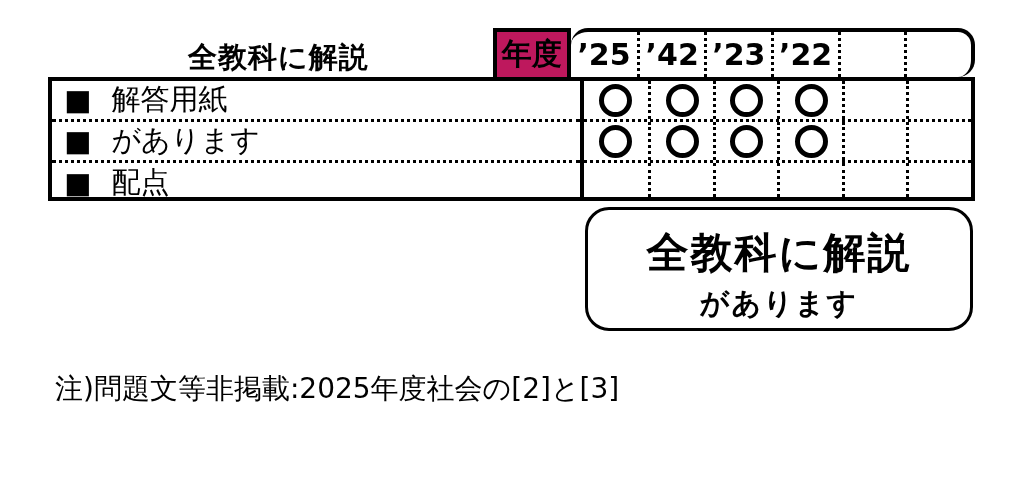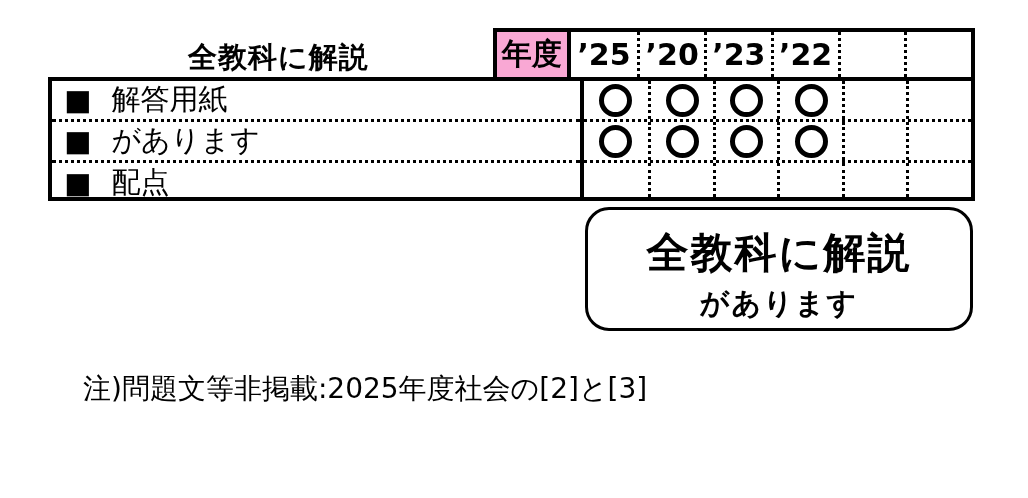--- a/index.html
+++ b/index.html
@@ -36,29 +36,30 @@
   .year-label-cell {
     width: 89px;
     box-sizing: border-box;
     border: 4px solid #000;
     border-bottom: none;
     display: flex;
     align-items: center;
     justify-content: center;
     font-size: 30px;
     font-weight: 600;
-    background: #f9a8d4;
+    background: #be185d;
   }
   .years-grid {
     width: 470px;
     box-sizing: border-box;
     border-top: 4px solid #000;
     border-right: 4px solid #000;
     display: grid;
     grid-template-columns: repeat(6, 1fr);
+    border-radius: 17px;
   }
   .year-col {
     display: flex;
     align-items: center;
     justify-content: center;
     font-size: 30px;
     font-weight: 600;
     box-sizing: border-box;
   }
   .year-col + .year-col { border-left: 3px dotted #000; }
@@ -162,35 +163,34 @@
   }
 
   
   .note {
     position: absolute;
     left: 55px;
     top: 370px;
     font-size: 28px;
     font-weight: 500;
     white-space: nowrap;
-    margin-left: 28px;
   }
 </style>
 </head>
 <body>
 
 <div id="screen">
 
   <div class="legend">全教科に解説</div>
 
   <div id="yearHeader">
     <div class="year-label-cell">年度</div>
     <div class="years-grid">
       <div class="year-col">’25</div>
-      <div class="year-col">’20</div>
+      <div class="year-col">’42</div>
       <div class="year-col">’23</div>
       <div class="year-col">’22</div>
       <div class="year-col"></div>
       <div class="year-col"></div>
     </div>
   </div>
 
   <div id="mainTable">
     <div class="labels-col">
       <div class="label-row sep">

